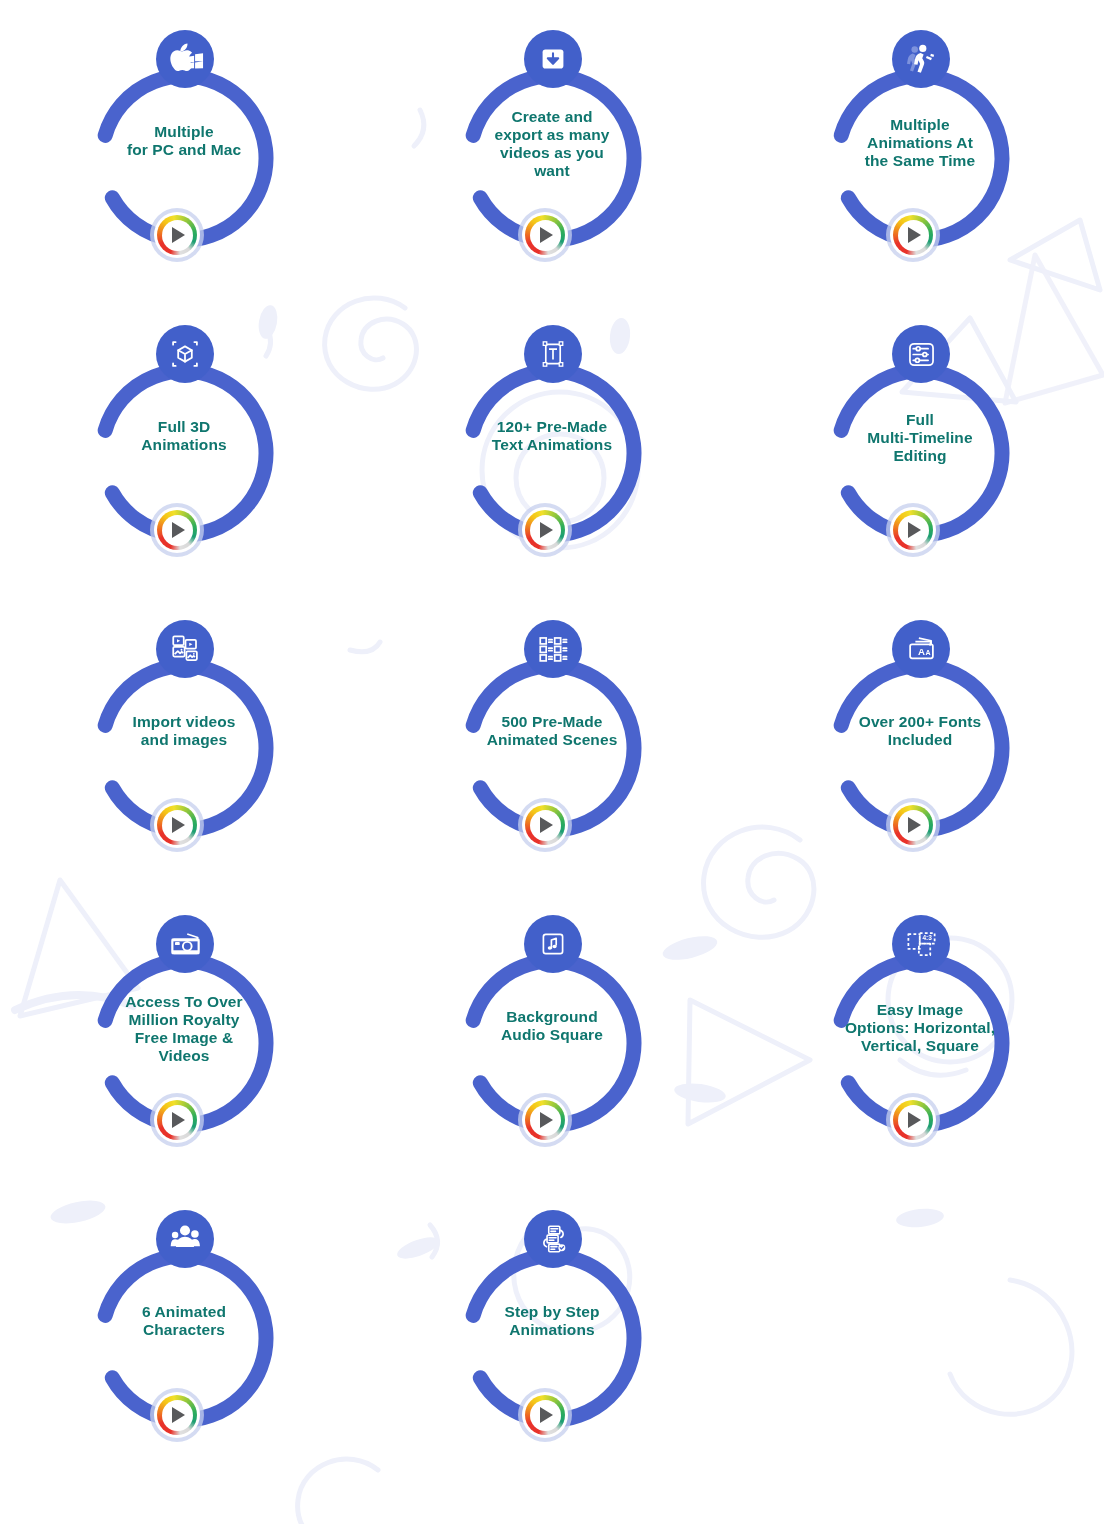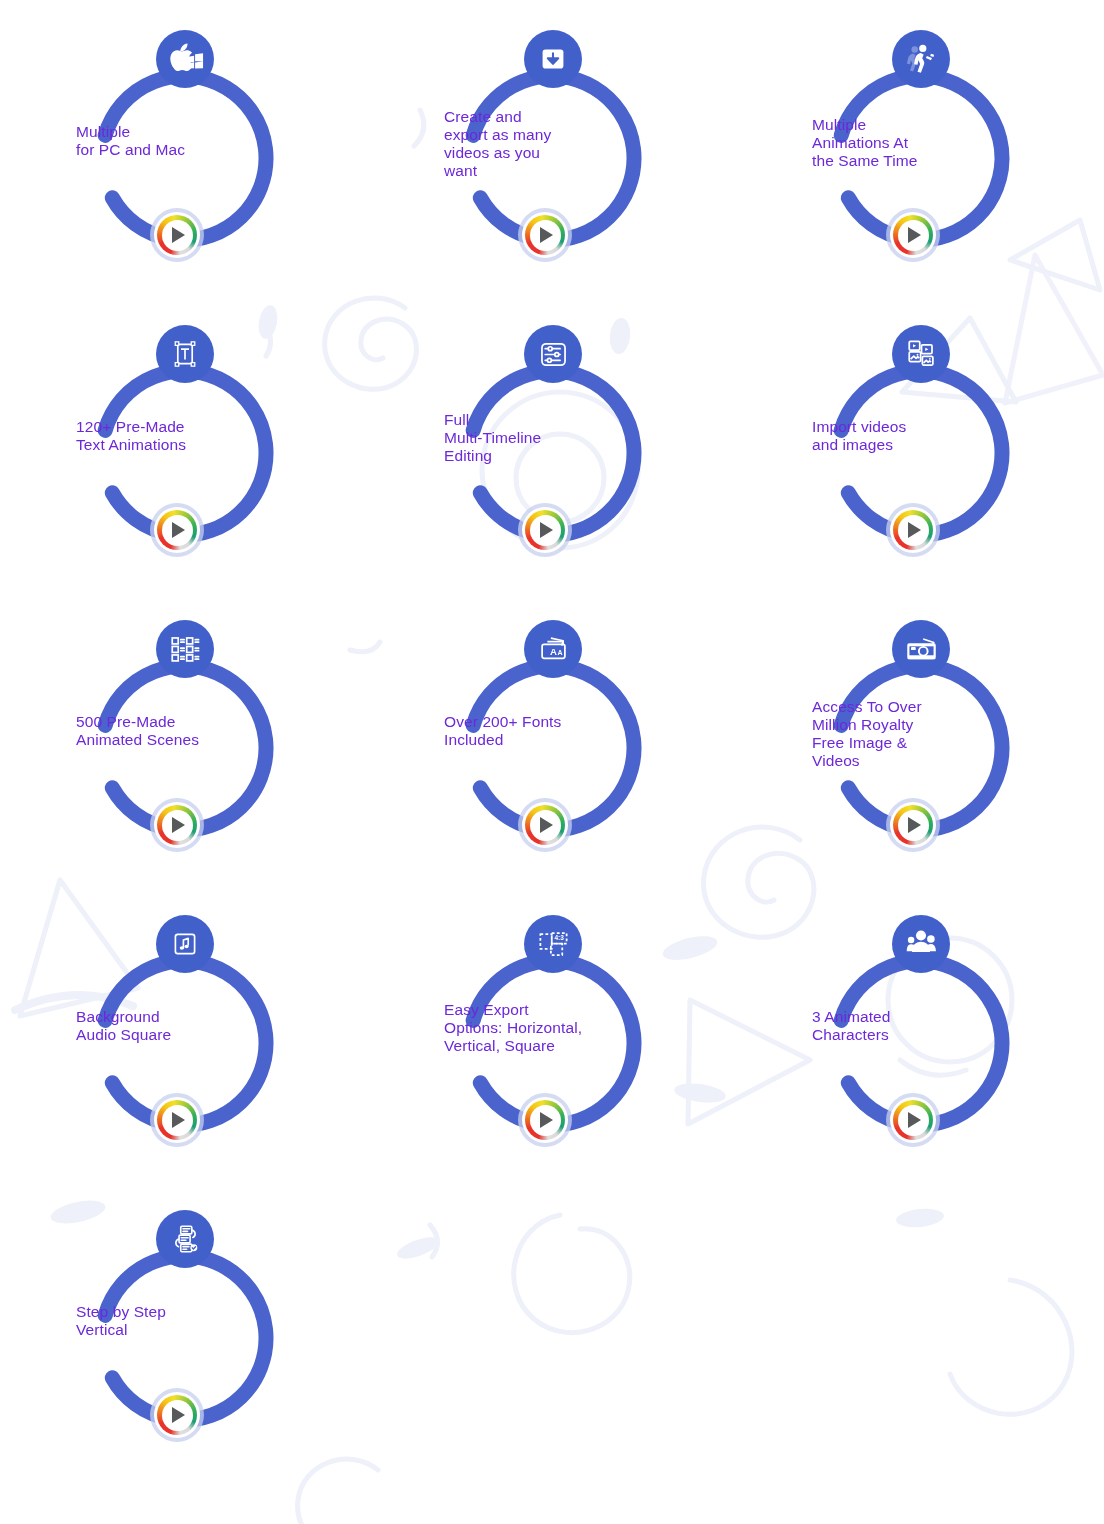--- a/index.html
+++ b/index.html
@@ -75,23 +75,24 @@
     z-index: 3;
   }
   .icon-circle svg { display: block; }
 
   
   .badge-label {
     position: absolute;
     left: 8px;
     right: 8px;
     top: 92px;
-    color: #6d28d9;
+    text-align: center;
+    color: #0f766e;
     font-size: 15.5px;
-    font-weight: normal;
+    font-weight: bold;
     line-height: 1.16;
     letter-spacing: 0.1px;
     z-index: 2;
     white-space: pre-line;
   }
   .badge-label.r2 { top: 93px; }
   .badge-label.r3 { top: 86px; }
   .badge-label.r4 { top: 78px; }
 
   
@@ -286,20 +287,44 @@
           </div>
         </div>
       </div>
     </div>
     <div class="feature-cell">
       <div class="badge">
         <svg class="arc-svg" viewBox="0 0 232 240">
           <path d="M 37.18 105.40 A 82 82 0 1 1 44.28 167.75" fill="none" stroke="#4a63cd" stroke-width="15" stroke-linecap="round"></path>
         </svg>
         <div class="icon-circle">
+          <svg viewBox="0 0 40 40" width="34" height="34" fill="none" stroke="#fff" stroke-width="2.1" stroke-linejoin="round" stroke-linecap="round">
+    <path d="M9 6H6v3M31 6h3v3M9 34H6v-3M31 34h3v-3"></path>
+    <path d="M20 11l8 4.5v9L20 29l-8-4.5v-9z"></path>
+    <path d="M20 20l8-4.5M20 20v9M20 20l-8-4.5"></path>
+  </svg>
+        </div>
+        <div class="badge-label r2">Full 3D
+Animations</div>
+        <div class="play-btn" title="play">
+          <div class="play-halo"></div>
+          <div class="play-white"></div>
+          <div class="play-rainbow"></div>
+          <div class="play-inner">
+            <div class="play-tri"></div>
+          </div>
+        </div>
+      </div>
+    </div>
+    <div class="feature-cell">
+      <div class="badge">
+        <svg class="arc-svg" viewBox="0 0 232 240">
+          <path d="M 37.18 105.40 A 82 82 0 1 1 44.28 167.75" fill="none" stroke="#4a63cd" stroke-width="15" stroke-linecap="round"></path>
+        </svg>
+        <div class="icon-circle">
           <svg viewBox="0 0 40 40" width="32" height="32" fill="none" stroke="#fff" stroke-width="2.1" stroke-linejoin="round">
     <path d="M11 8h18v24H11z"></path>
     <path d="M15 14h10M20 14v13"></path>
     <g fill="#fff" stroke="none">
       <rect x="7" y="4" width="6" height="6"></rect>
               <rect x="27" y="4" width="6" height="6"></rect>
       <rect x="7" y="30" width="6" height="6"></rect>
               <rect x="27" y="30" width="6" height="6"></rect>
     </g>
     <g fill="#4260ca" stroke="none">
@@ -499,21 +524,21 @@
           <path d="M 37.18 105.40 A 82 82 0 1 1 44.28 167.75" fill="none" stroke="#4a63cd" stroke-width="15" stroke-linecap="round"></path>
         </svg>
         <div class="icon-circle">
           <svg viewBox="0 0 40 40" width="35" height="35" fill="none" stroke="#fff" stroke-width="2" stroke-dasharray="3.2 2.6" stroke-linejoin="round">
     <rect x="5" y="8" width="13" height="17"></rect>
     <rect x="18" y="7" width="17" height="12"></rect>
     <rect x="17" y="19" width="13" height="13"></rect>
     <text x="26.5" y="15" font-family="Liberation Sans, sans-serif" font-size="7.5" font-weight="bold" fill="#fff" stroke="none" text-anchor="middle">4:3</text>
   </svg>
         </div>
-        <div class="badge-label r3">Easy Export
+        <div class="badge-label r3">Easy Image
 Options: Horizontal,
 Vertical, Square</div>
         <div class="play-btn" title="play">
           <div class="play-halo"></div>
           <div class="play-white"></div>
           <div class="play-rainbow"></div>
           <div class="play-inner">
             <div class="play-tri"></div>
           </div>
         </div>
@@ -527,21 +552,21 @@
         <div class="icon-circle">
           <svg viewBox="0 0 40 40" width="36" height="36" fill="#fff">
     <circle cx="20" cy="10.5" r="5.6"></circle>
     <path d="M20 17.5c-5.2 0-9 3.3-9.6 8.2l-.4 3.3h20l-.4-3.3c-.6-4.9-4.4-8.2-9.6-8.2z"></path>
     <circle cx="31" cy="14.5" r="4.2"></circle>
     <path d="M31 20c-2.6 0-4.6 1-5.8 2.6 1.6 1.4 2.6 3.3 3 5.4h8.4l-.3-2.8c-.5-3.2-2.6-5.2-5.3-5.2z"></path>
     <circle cx="9" cy="15.5" r="3.6"></circle>
     <path d="M9 20.4c-2.4 0-4.2 1.8-4.6 4.6L4.1 28h7.8c.4-2 1.3-3.8 2.7-5.2-1.2-1.5-3-2.4-5.6-2.4z"></path>
   </svg>
         </div>
-        <div class="badge-label r2">3 Animated
+        <div class="badge-label r2">6 Animated
 Characters</div>
         <div class="play-btn" title="play">
           <div class="play-halo"></div>
           <div class="play-white"></div>
           <div class="play-rainbow"></div>
           <div class="play-inner">
             <div class="play-tri"></div>
           </div>
         </div>
       </div>
@@ -561,21 +586,21 @@
       <rect x="15" y="26" width="13" height="9" rx="1.4"></rect>
       <path d="M17.6 29h7M17.6 32h4.4"></path>
       <path d="M28 9.6c4.6 1 5.4 6.6 1.2 8.6"></path>
       <path d="M13 20c-4.6 1.2-5.2 7 -0.6 9"></path>
     </g>
     <circle cx="30.4" cy="30.4" r="4.1" fill="#fff"></circle>
     <path d="M28.6 30.4l1.3 1.4 2.5-2.6" fill="none" stroke="#4260ca" stroke-width="1.6" stroke-linecap="round" stroke-linejoin="round"></path>
   </svg>
         </div>
         <div class="badge-label r2">Step by Step
-Vertical</div>
+Animations</div>
         <div class="play-btn" title="play">
           <div class="play-halo"></div>
           <div class="play-white"></div>
           <div class="play-rainbow"></div>
           <div class="play-inner">
             <div class="play-tri"></div>
           </div>
         </div>
       </div>
     </div>

